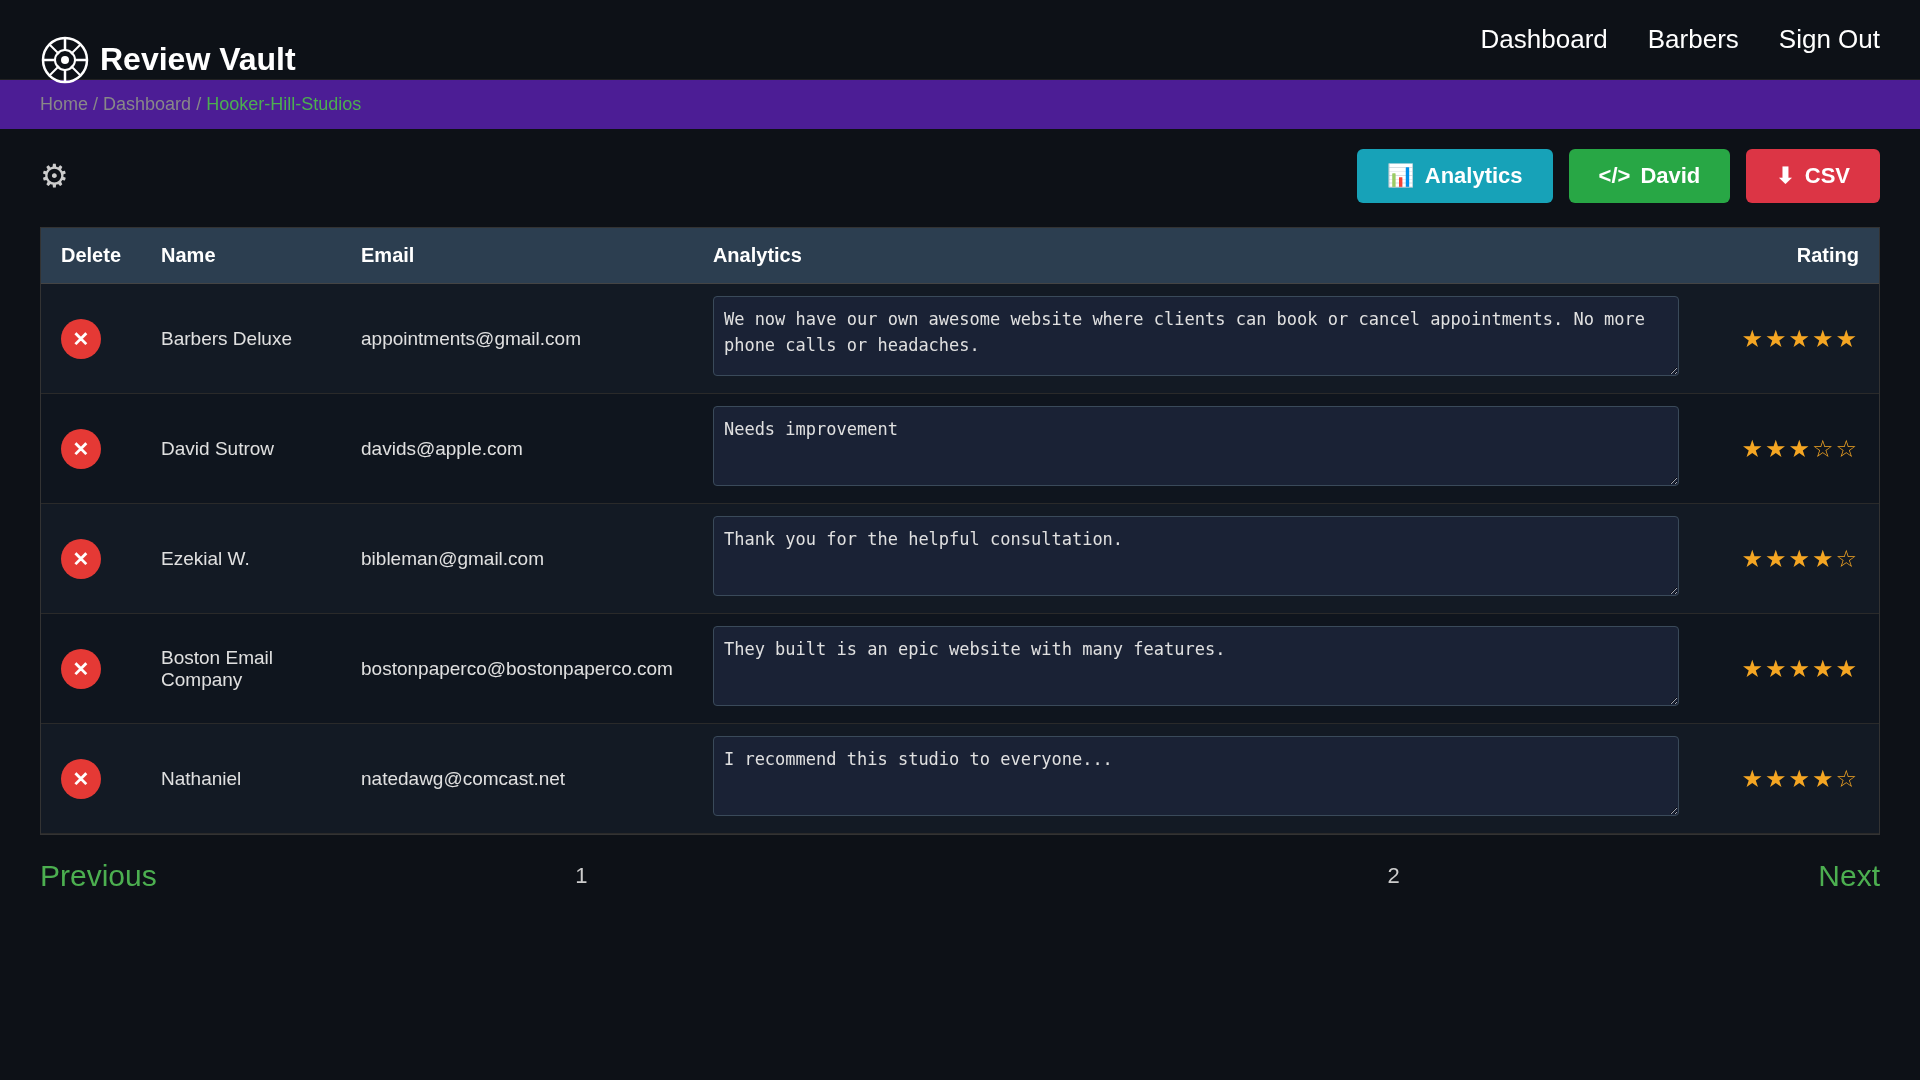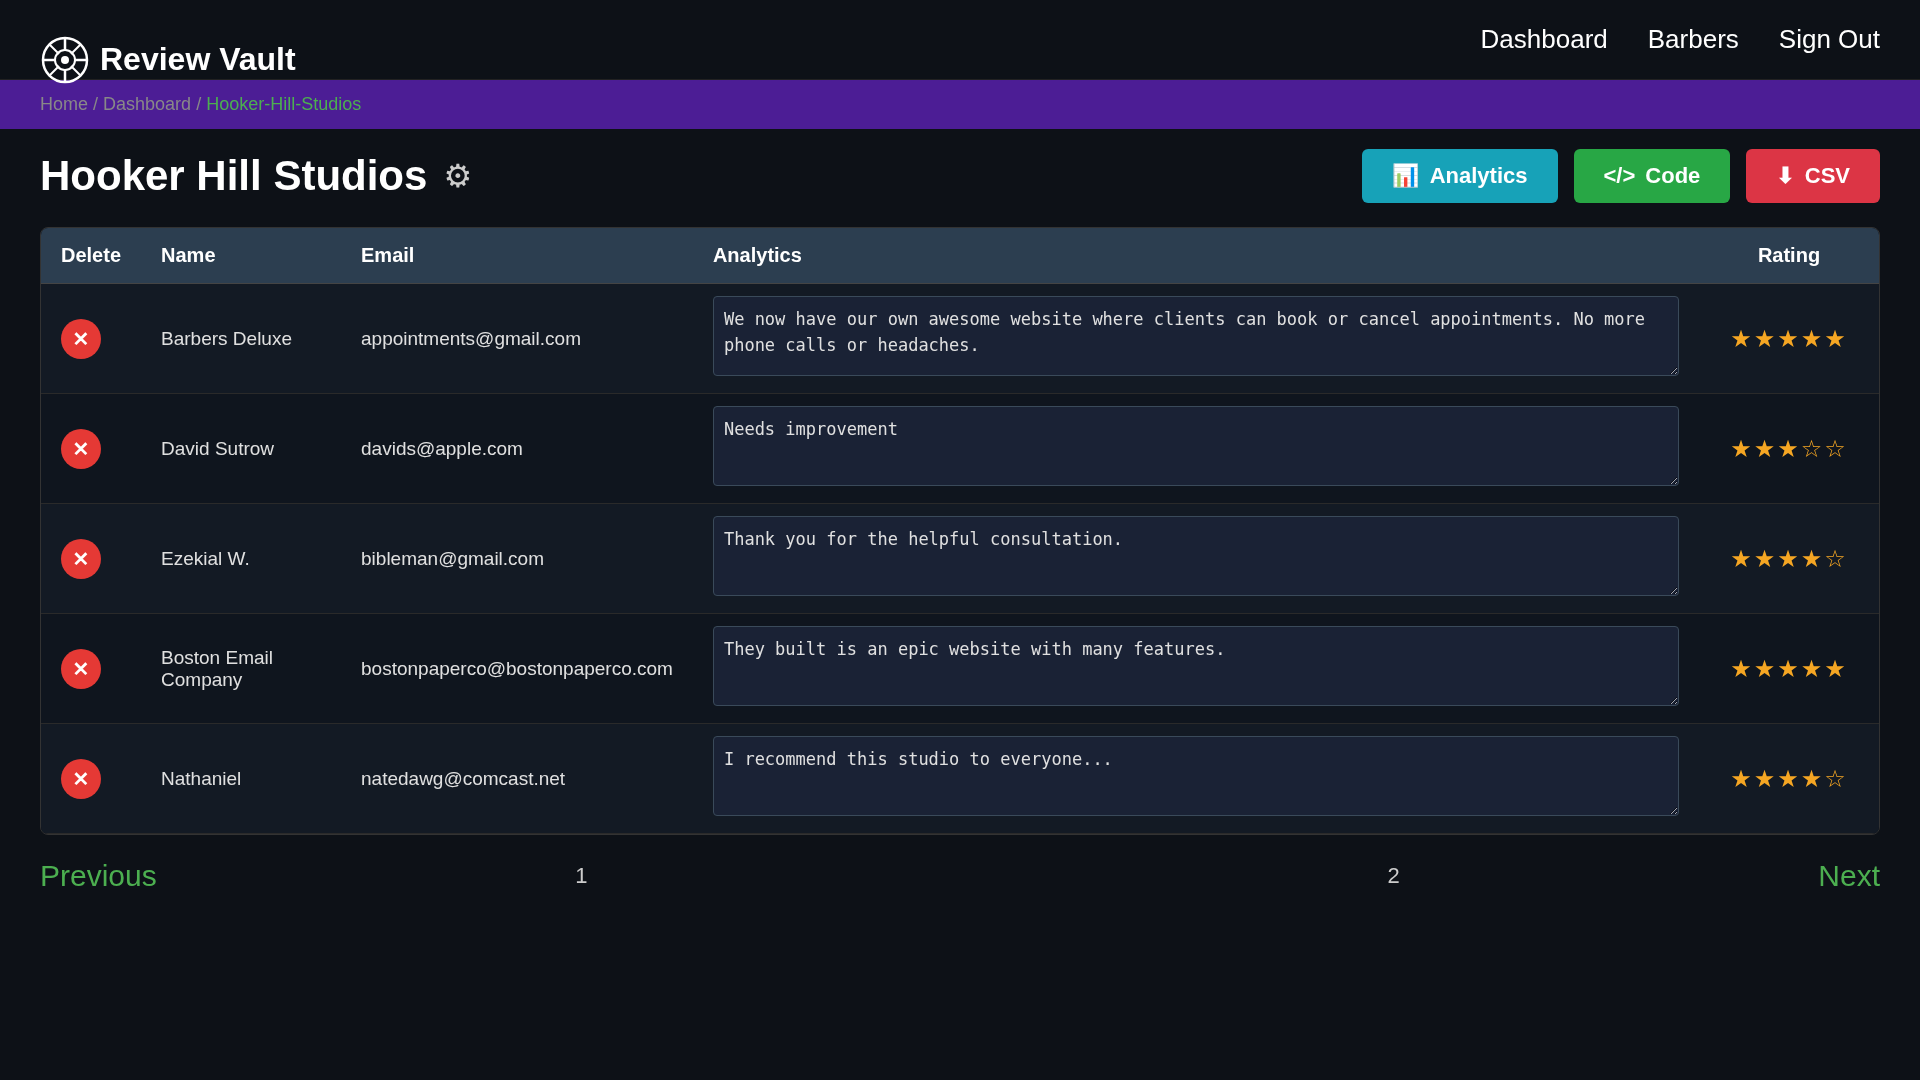--- a/index.html
+++ b/index.html
@@ -105,21 +105,21 @@
     }
     .btn-csv {
       background-color: #dc3545;
       color: #fff;
     }
 
     
     .table-container {
       width: 100%;
       border: 1px solid #333;
-      border-radius: 8px;
+      border-radius: 0;
       overflow: hidden;
     }
     table {
       width: 100%;
       border-collapse: collapse;
     }
     thead tr {
       background-color: #2c3e50;
     }
     thead th {
@@ -140,21 +140,21 @@
     tbody td {
       padding: 12px 20px;
       font-size: 19px;
       color: #e0e0e0;
       vertical-align: middle;
     }
     .col-delete { width: 80px; }
     .col-name { width: 200px; }
     .col-email { width: 320px; }
     .col-feedback { width: auto; }
-    .col-rating { width: 180px; text-align: center; }
+    .col-rating { width: 180px; text-align: right; }
 
     .delete-btn {
       background-color: #e53935;
       border: none;
       border-radius: 50%;
       width: 40px;
       height: 40px;
       cursor: pointer;
       display: flex;
       align-items: center;
@@ -240,31 +240,30 @@
   <span> / </span>
   <span>Dashboard</span>
   <span> / </span>
   <span class="active">Hooker-Hill-Studios</span>
 </div>
 
 <main class="main">
 
   <div class="page-header">
     <div class="page-title-row">
-      <h1 class="page-title">Hooker Hill Studios</h1>
       <span class="gear-icon">⚙</span>
     </div>
     <div class="action-buttons">
       <button class="btn btn-analytics">
         <span>📊</span>
         <span>Analytics</span>
       </button>
       <button class="btn btn-code">
         <span>&lt;/&gt;</span>
-        <span>Code</span>
+        <span>David</span>
       </button>
       <button class="btn btn-csv">
         <span>⬇</span>
         <span>CSV</span>
       </button>
     </div>
   </div>
 
   <div class="table-container">
     <table>

